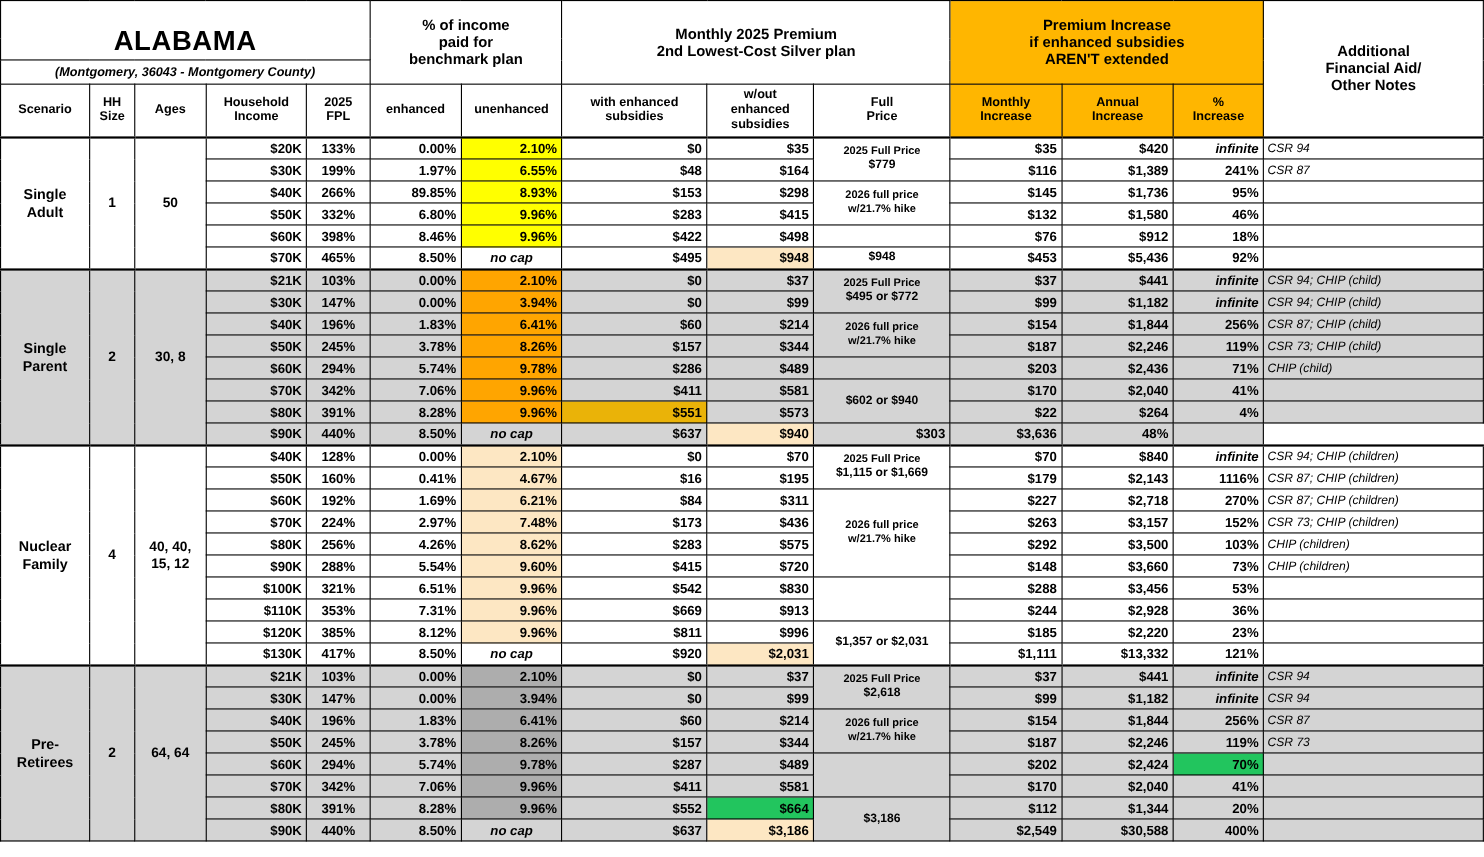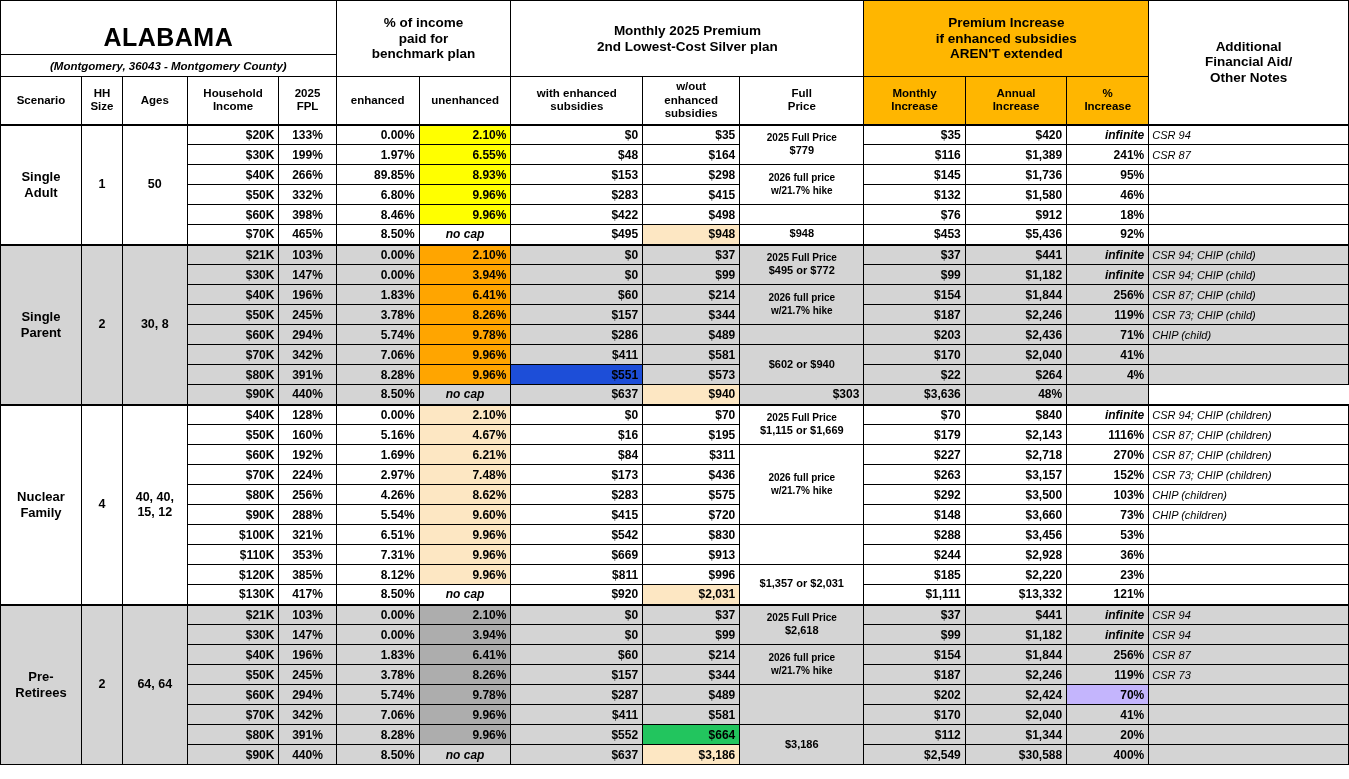--- a/index.html
+++ b/index.html
@@ -292,21 +292,21 @@
           <td class="num" style="background:#D4D4D4;">$170</td>
           <td class="num" style="background:#D4D4D4;">$2,040</td>
           <td class="num" style="background:#D4D4D4;">41%</td>
           <td class="note" style="background:#D4D4D4;"></td>
         </tr>
         <tr class="row-h" style="background:#D4D4D4;">
           <td class="num" style="background:#D4D4D4;">$80K</td>
           <td class="numc" style="background:#D4D4D4;">391%</td>
           <td class="num" style="background:#D4D4D4;">8.28%</td>
           <td class="num" style="background:#FFA500;">9.96%</td>
-          <td class="num" style="background:#1d4ed8;padding-left:22px;">$551</td>
+          <td class="num" style="background:#eab308;padding-left:22px;">$551</td>
           <td class="num" style="background:#D4D4D4;">$573</td>
           <td class="num" style="background:#D4D4D4;">$22</td>
           <td class="num" style="background:#D4D4D4;">$264</td>
           <td class="num" style="background:#D4D4D4;">4%</td>
           <td class="note" style="background:#D4D4D4;"></td>
         </tr>
         <tr class="row-h" style="background:#D4D4D4;">
           <td class="num" style="background:#D4D4D4;">$90K</td>
           <td class="numc" style="background:#D4D4D4;">440%</td>
           <td class="num" style="background:#D4D4D4;">8.50%</td>
@@ -339,21 +339,21 @@
             <div class="fp">$1,115 or $1,669</div>
           </td>
           <td class="num" style="border-top:2px solid #000;">$70</td>
           <td class="num" style="border-top:2px solid #000;">$840</td>
           <td class="ital" style="border-top:2px solid #000;">infinite</td>
           <td class="note" style="border-top:2px solid #000;margin-top:40px;">CSR 94; CHIP (children)</td>
         </tr>
         <tr class="row-h" style="">
           <td class="num" style="">$50K</td>
           <td class="numc" style="">160%</td>
-          <td class="num" style="">5.16%</td>
+          <td class="num" style="">0.41%</td>
           <td class="num" style="background:#FDE7C3;">4.67%</td>
           <td class="num" style="">$16</td>
           <td class="num" style="">$195</td>
           <td class="num" style="">$179</td>
           <td class="num" style="">$2,143</td>
           <td class="num" style="">1116%</td>
           <td class="note" style="">CSR 87; CHIP (children)</td>
         </tr>
         <tr class="row-h" style="">
           <td class="num" style="">$60K</td>
@@ -524,21 +524,21 @@
         <tr class="row-h" style="background:#D4D4D4;">
           <td class="num" style="background:#D4D4D4;">$60K</td>
           <td class="numc" style="background:#D4D4D4;">294%</td>
           <td class="num" style="background:#D4D4D4;">5.74%</td>
           <td class="num" style="background:#ADADAD;">9.78%</td>
           <td class="num" style="background:#D4D4D4;">$287</td>
           <td class="num" style="background:#D4D4D4;">$489</td>
           <td rowspan="2" class="fp" style="background:#D4D4D4;"></td>
           <td class="num" style="background:#D4D4D4;">$202</td>
           <td class="num" style="background:#D4D4D4;">$2,424</td>
-          <td class="num" style="background:#c4b5fd;">70%</td>
+          <td class="num" style="background:#22c55e;">70%</td>
           <td class="note" style="background:#D4D4D4;"></td>
         </tr>
         <tr class="row-h" style="background:#D4D4D4;">
           <td class="num" style="background:#D4D4D4;">$70K</td>
           <td class="numc" style="background:#D4D4D4;">342%</td>
           <td class="num" style="background:#D4D4D4;">7.06%</td>
           <td class="num" style="background:#ADADAD;">9.96%</td>
           <td class="num" style="background:#D4D4D4;">$411</td>
           <td class="num" style="background:#D4D4D4;">$581</td>
           <td class="num" style="background:#D4D4D4;">$170</td>

